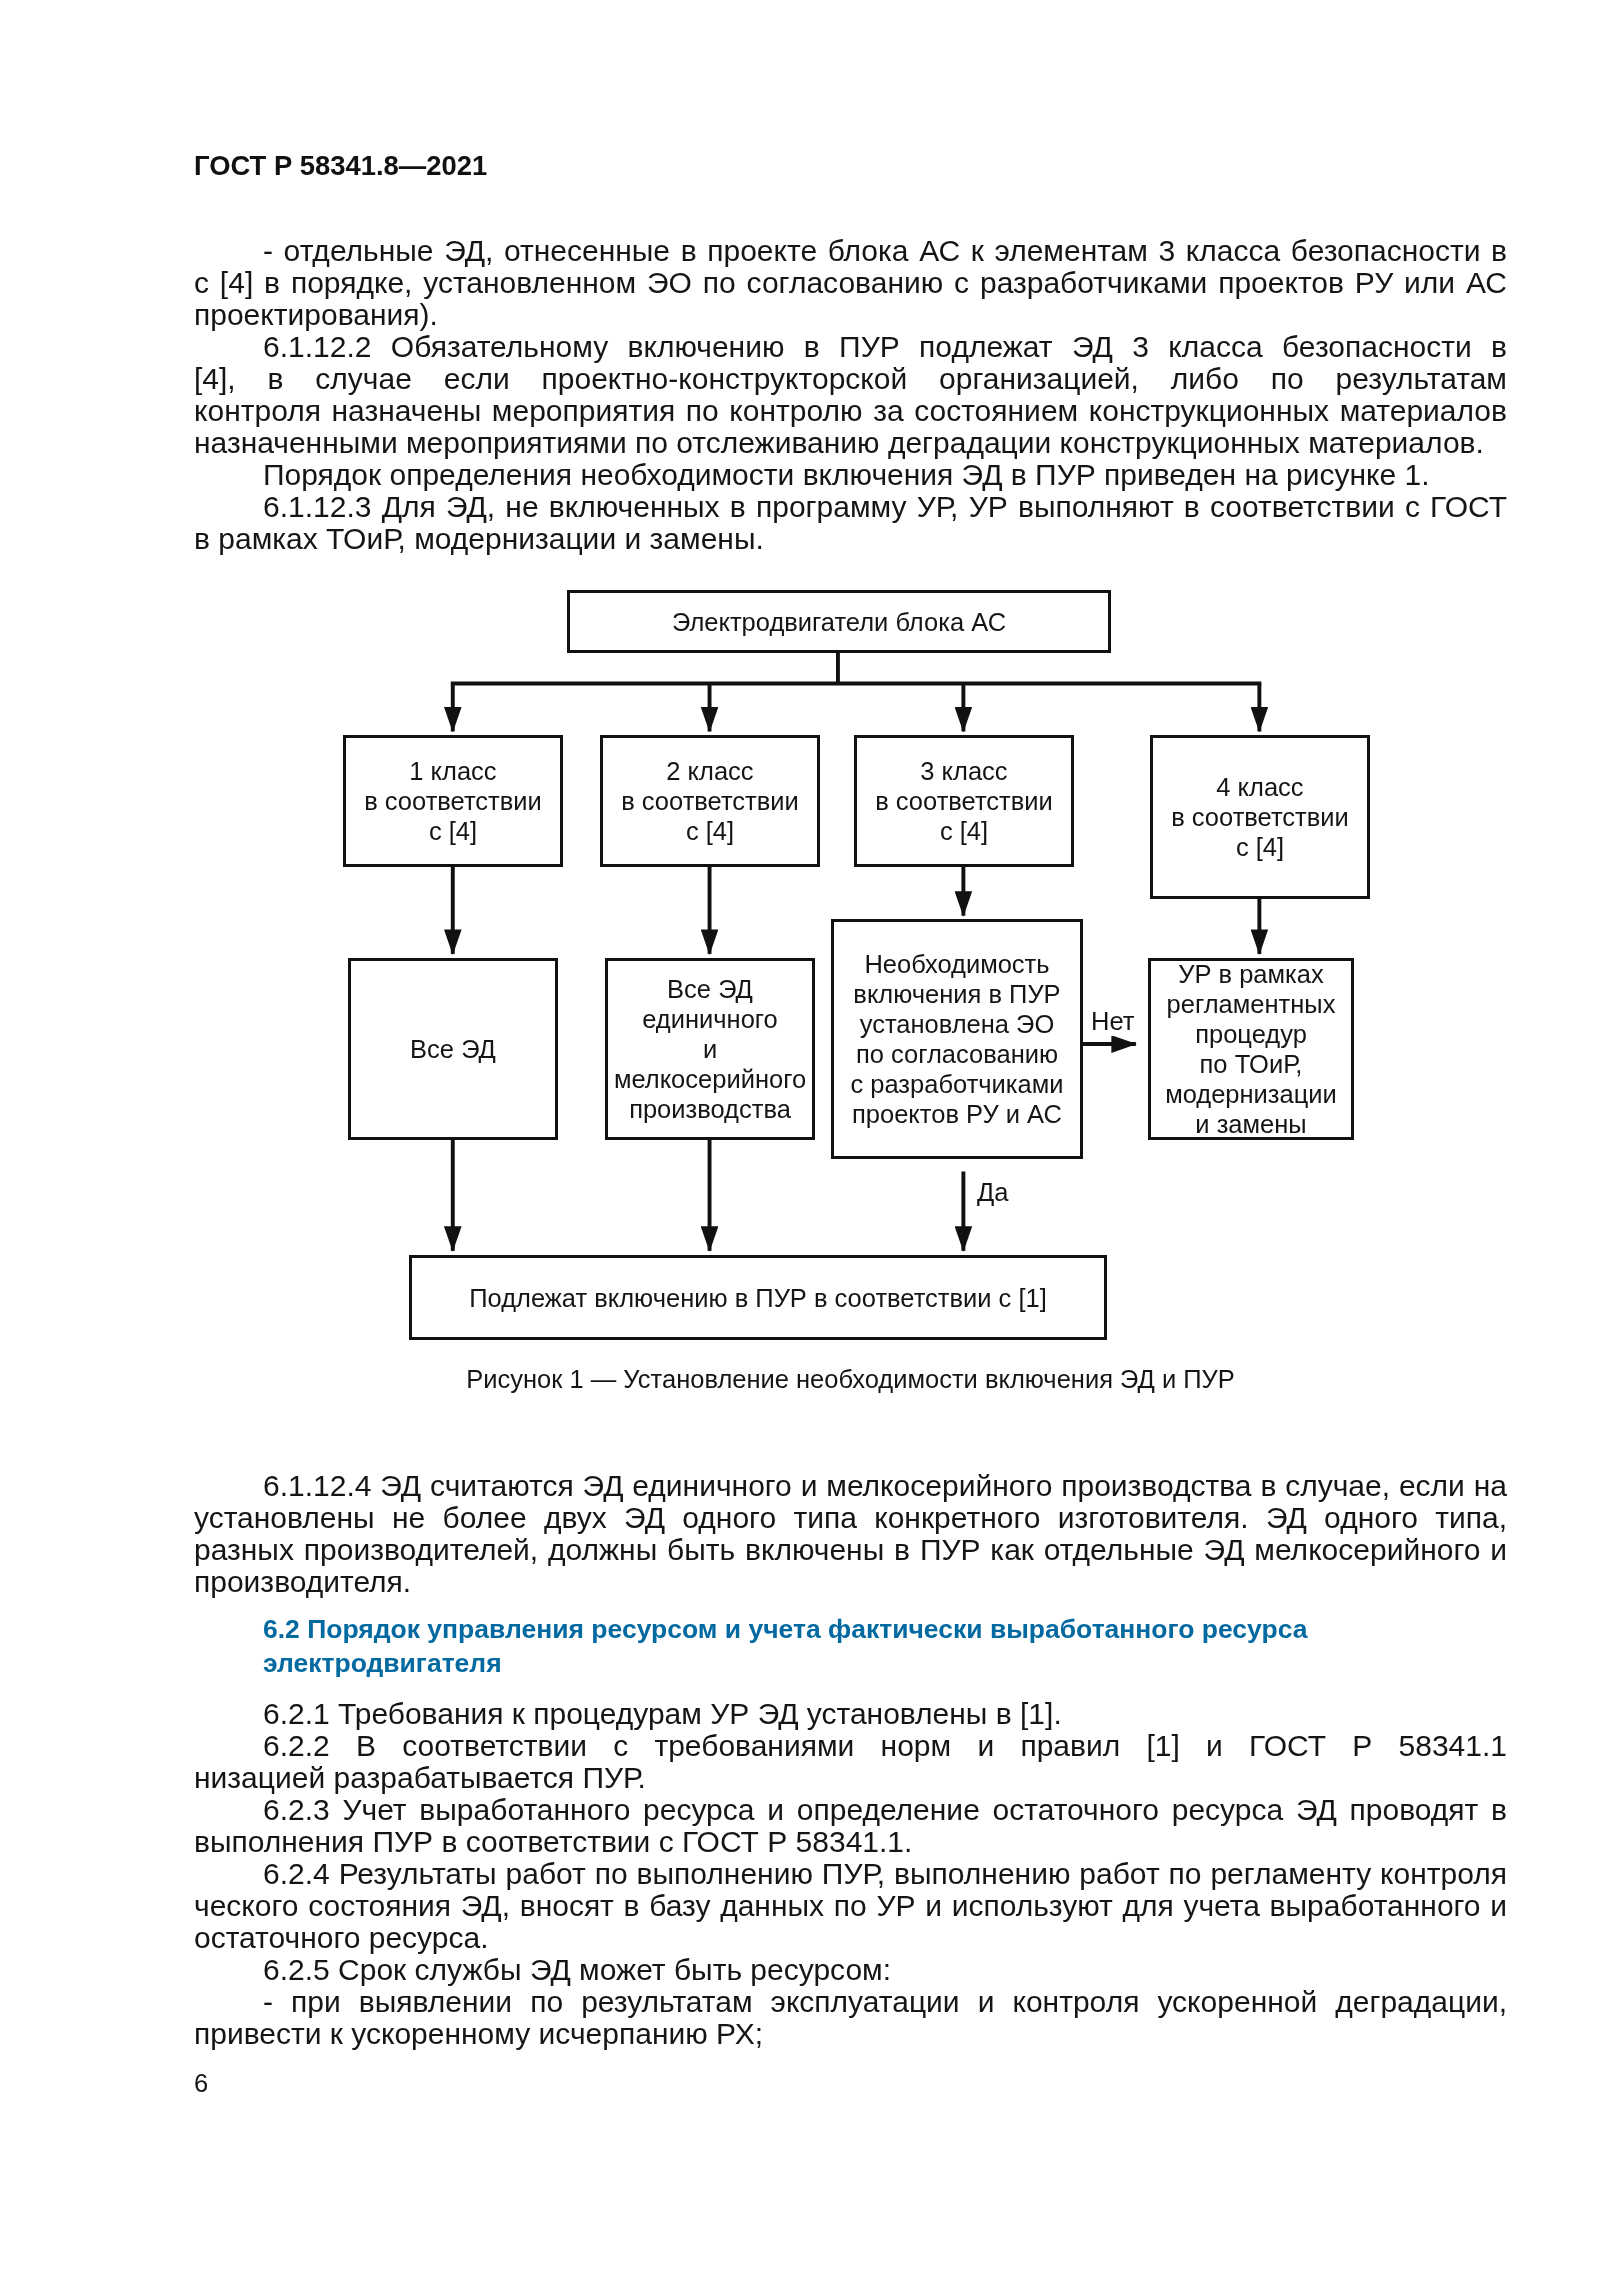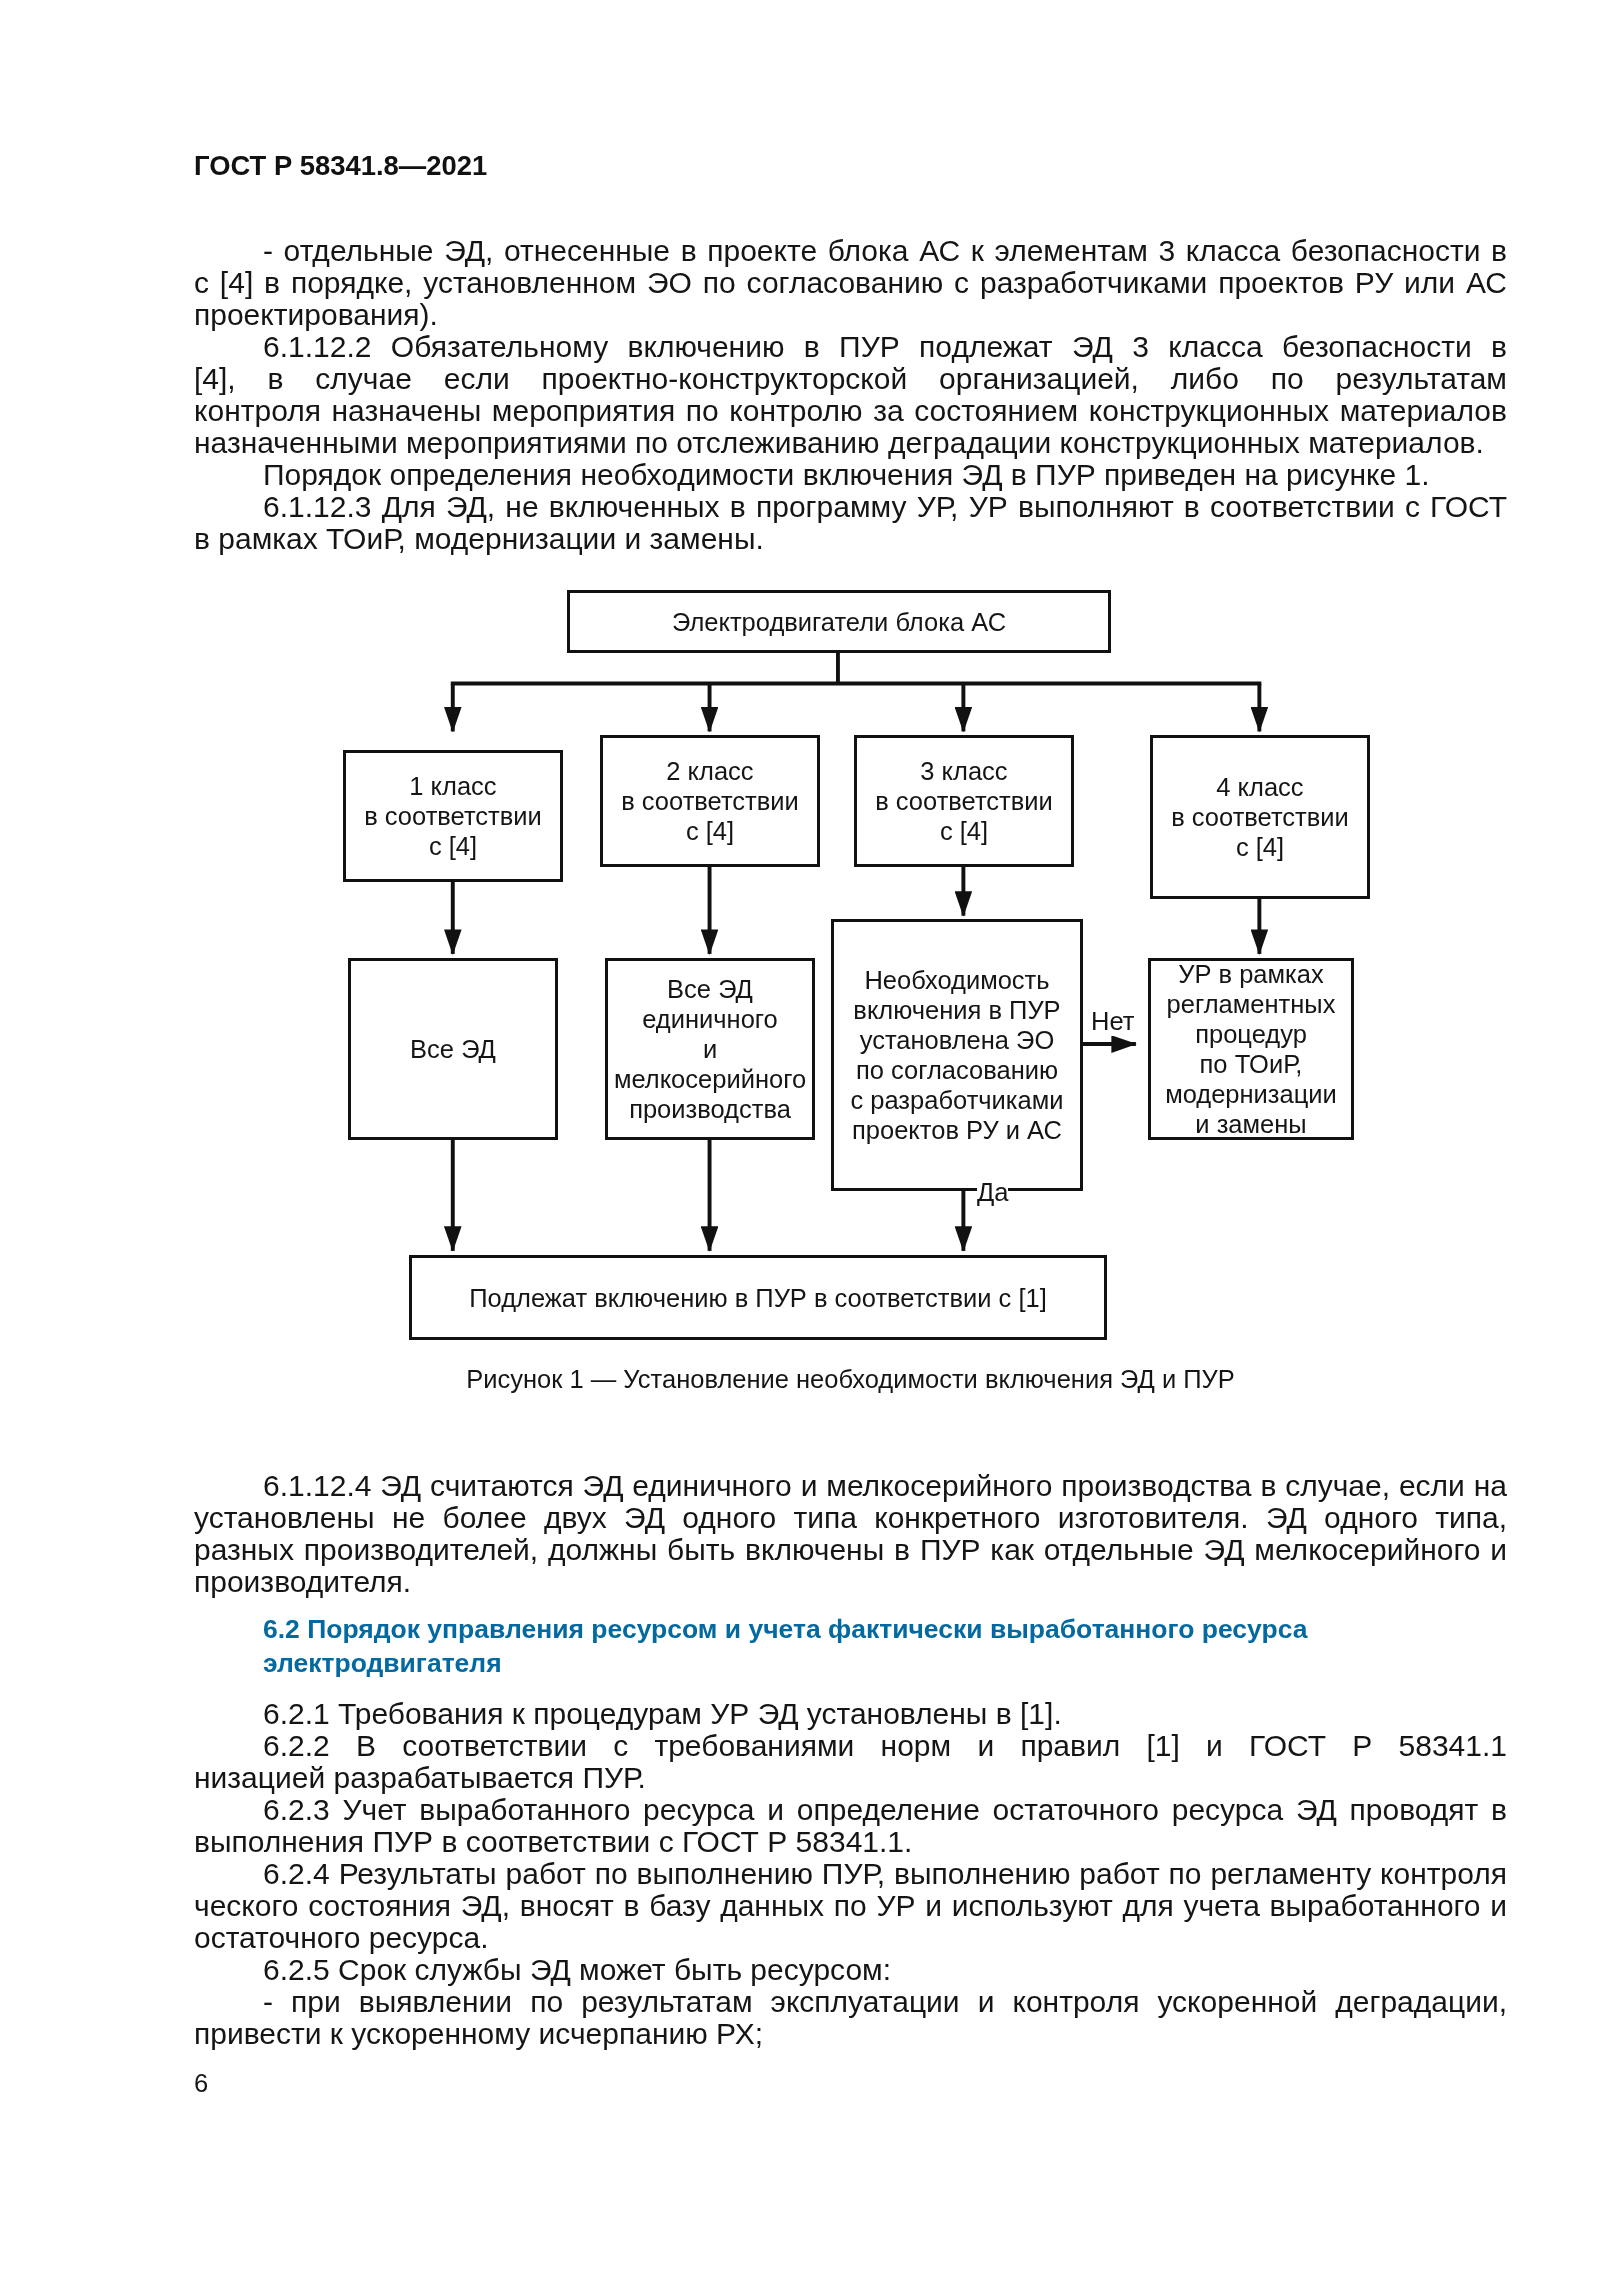--- a/index.html
+++ b/index.html
@@ -101,39 +101,39 @@
       <path d="M1103,1065 H1159" marker-end="url(#ah)"></path>
 
       <path d="M983,1195 V1276" marker-end="url(#ah)"></path>
       <path d="M462,1161 V1276" marker-end="url(#ah)"></path>
       <path d="M724,1161 V1276" marker-end="url(#ah)"></path>
     </g>
   </svg>
 
   <div class="fbox" style="left:567px;top:590px;width:544px;height:63px;">Электродвигатели блока АС</div>
 
-  <div class="fbox" style="left:343px;top:735px;width:220px;height:132px;margin-top:15px;">1 класс
+  <div class="fbox" style="left:343px;top:735px;width:220px;height:132px;">1 класс
 в соответствии
 с [4]</div>
   <div class="fbox" style="left:600px;top:735px;width:220px;height:132px;">2 класс
 в соответствии
 с [4]</div>
   <div class="fbox" style="left:854px;top:735px;width:220px;height:132px;">3 класс
 в соответствии
 с [4]</div>
   <div class="fbox" style="left:1150px;top:735px;width:220px;height:164px;">4 класс
 в соответствии
 с [4]</div>
 
   <div class="fbox" style="left:348px;top:958px;width:210px;height:182px;">Все ЭД</div>
   <div class="fbox" style="left:605px;top:958px;width:210px;height:182px;">Все ЭД
 единичного
 и мелкосерийного
 производства</div>
-  <div class="fbox" style="left:831px;top:919px;width:252px;height:272px;">Необходимость
+  <div class="fbox" style="left:831px;top:919px;width:252px;height:240px;">Необходимость
 включения в ПУР
 установлена ЭО
 по согласованию
 с разработчиками
 проектов РУ и АС</div>
   <div class="fbox" style="left:1148px;top:958px;width:206px;height:182px;">УР в рамках
 регламентных
 процедур
 по ТОиР,
 модернизации

